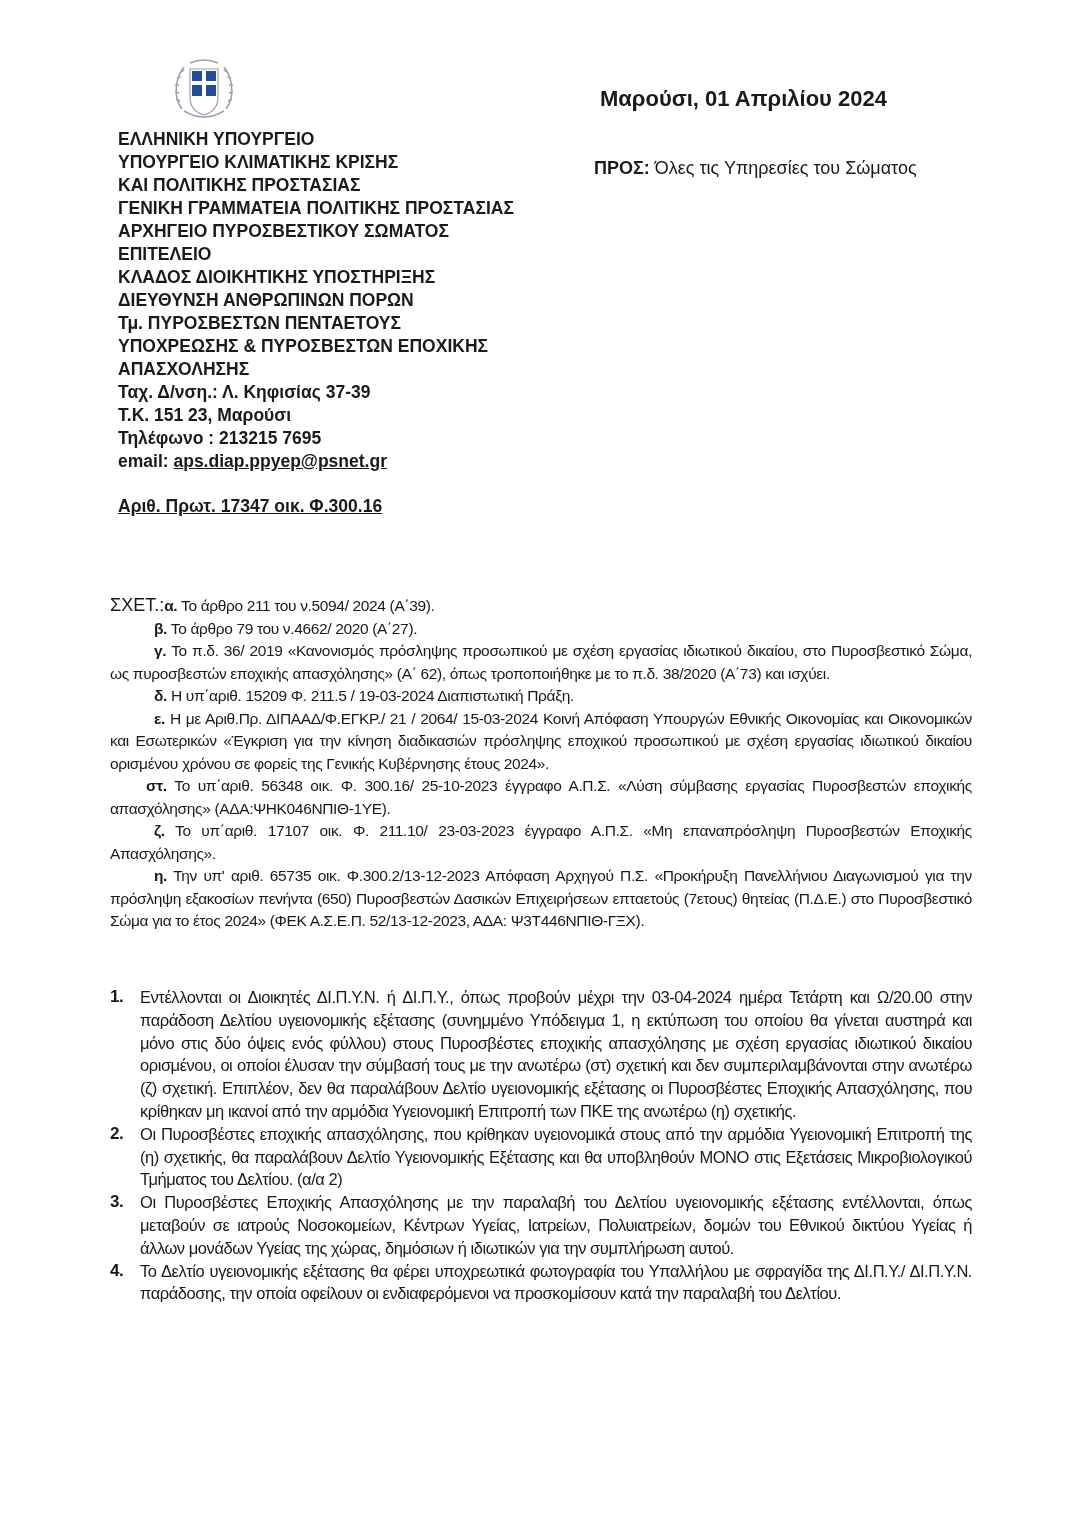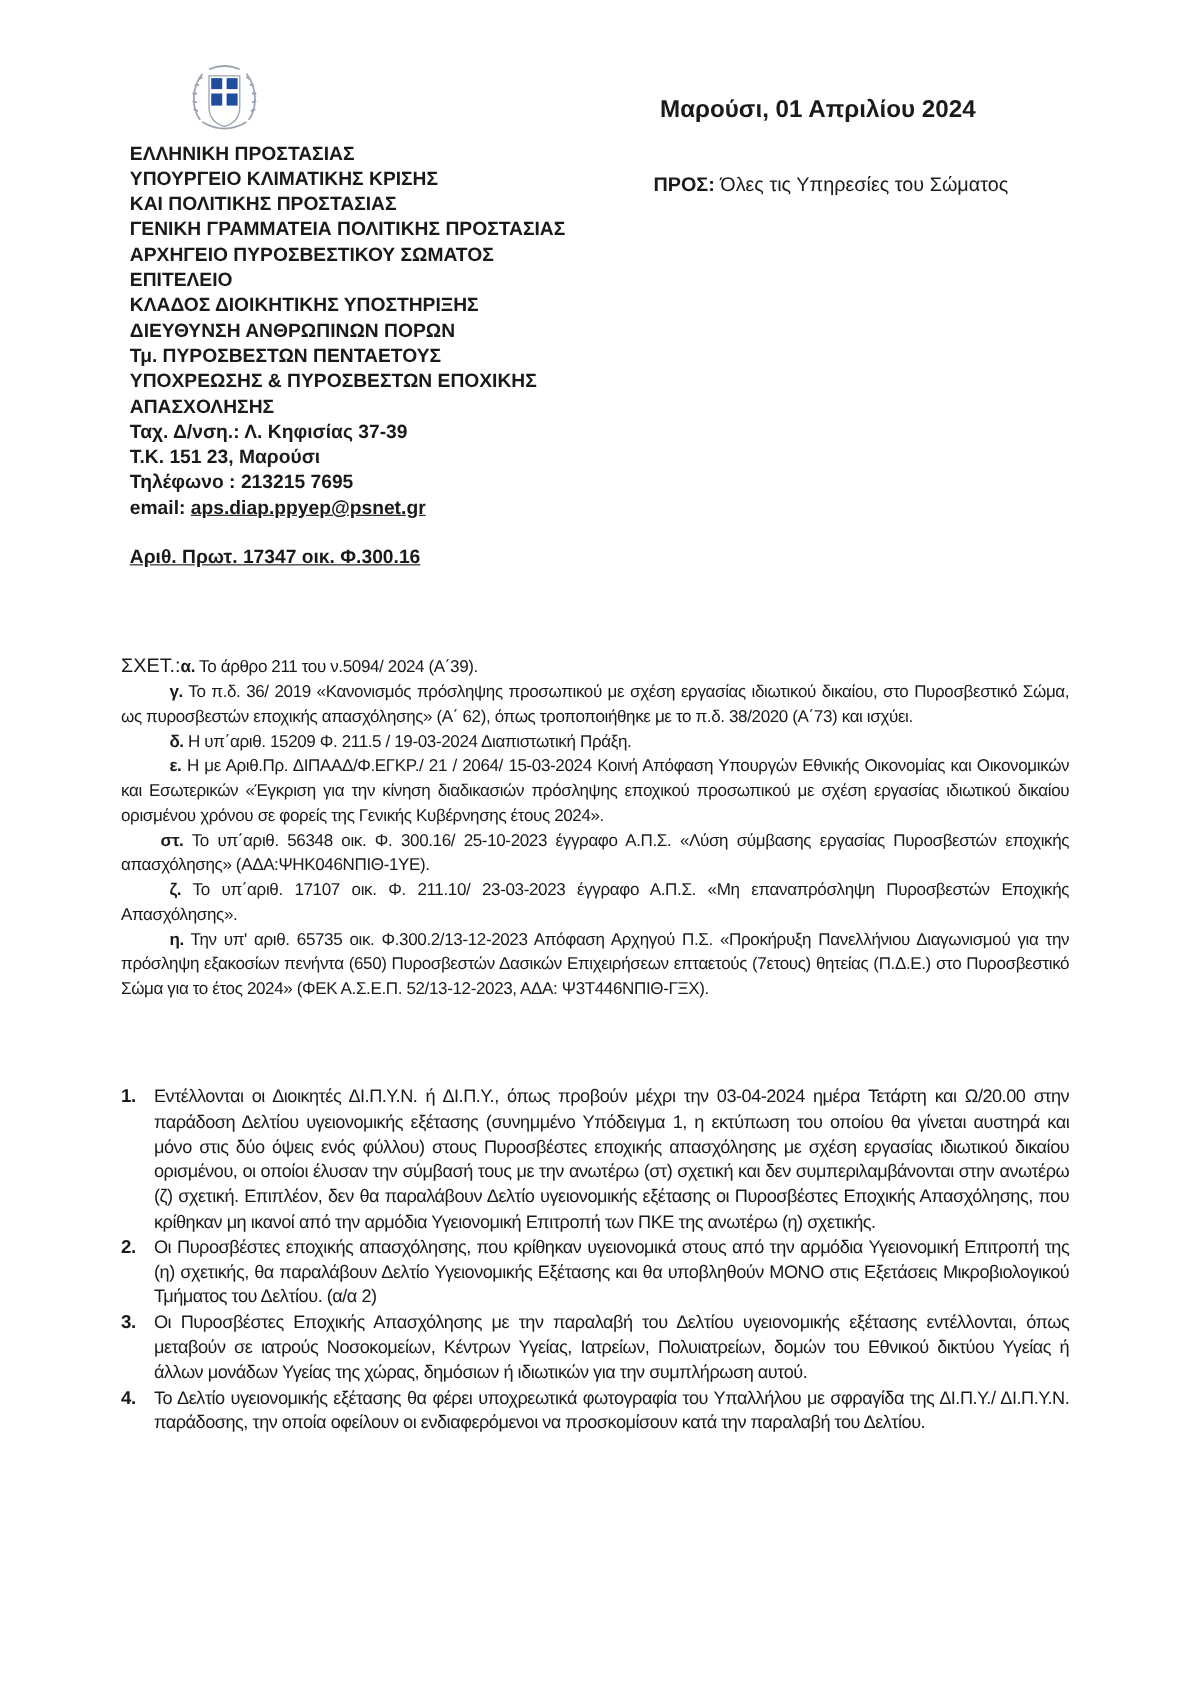--- a/index.html
+++ b/index.html
@@ -49,21 +49,21 @@
       <path d="M22 8 Q36 2 50 8"></path>
     </g>
     <path d="M22 14 H50 V42 Q50 56 36 60 Q22 56 22 42 Z" fill="#ffffff" stroke="#9aa4b3" stroke-width="1.2"></path>
     <rect x="24" y="16" width="10" height="10" fill="#1f4f9c"></rect>
     <rect x="38" y="16" width="10" height="10" fill="#1f4f9c"></rect>
     <rect x="24" y="30" width="10" height="11" fill="#1f4f9c"></rect>
     <rect x="38" y="30" width="10" height="11" fill="#1f4f9c"></rect>
   </svg>
 
   <div class="header-block">
-    <div>ΕΛΛΗΝΙΚΗ ΠΡΟΣΤΑΣΙΑΣ</div>
+    <div>ΕΛΛΗΝΙΚΗ ΥΠΟΥΡΓΕΙΟ</div>
     <div>ΥΠΟΥΡΓΕΙΟ ΚΛΙΜΑΤΙΚΗΣ ΚΡΙΣΗΣ</div>
     <div>ΚΑΙ ΠΟΛΙΤΙΚΗΣ ΠΡΟΣΤΑΣΙΑΣ</div>
     <div>ΓΕΝΙΚΗ ΓΡΑΜΜΑΤΕΙΑ ΠΟΛΙΤΙΚΗΣ ΠΡΟΣΤΑΣΙΑΣ</div>
     <div>ΑΡΧΗΓΕΙΟ ΠΥΡΟΣΒΕΣΤΙΚΟΥ ΣΩΜΑΤΟΣ</div>
     <div>ΕΠΙΤΕΛΕΙΟ</div>
     <div>ΚΛΑΔΟΣ ΔΙΟΙΚΗΤΙΚΗΣ ΥΠΟΣΤΗΡΙΞΗΣ</div>
     <div>ΔΙΕΥΘΥΝΣΗ ΑΝΘΡΩΠΙΝΩΝ ΠΟΡΩΝ</div>
     <div>Τμ. ΠΥΡΟΣΒΕΣΤΩΝ ΠΕΝΤΑΕΤΟΥΣ</div>
     <div>ΥΠΟΧΡΕΩΣΗΣ &amp; ΠΥΡΟΣΒΕΣΤΩΝ ΕΠΟΧΙΚΗΣ</div>
     <div>ΑΠΑΣΧΟΛΗΣΗΣ</div>
@@ -74,20 +74,21 @@
   </div>
 
   <div class="date">Μαρούσι, 01 Απριλίου 2024</div>
   <div class="to"><b>ΠΡΟΣ:</b><span> Όλες τις Υπηρεσίες του Σώματος</span></div>
 
   <div class="protocol">Αριθ. Πρωτ. 17347 οικ. Φ.300.16</div>
 
 
   <div class="refs">
     <p><span class="lead">ΣΧΕΤ.:</span><b>α.</b><span> Το άρθρο 211 του ν.5094/ 2024 (Α΄39).</span></p>
+    <p class="ind"><b>β.</b><span> Το άρθρο 79 του ν.4662/ 2020 (Α΄27).</span></p>
     <p class="ind"><b>γ.</b><span> Το π.δ. 36/ 2019 «Κανονισμός πρόσληψης προσωπικού με σχέση εργασίας ιδιωτικού δικαίου, στο Πυροσβεστικό Σώμα, ως πυροσβεστών εποχικής απασχόλησης» (Α΄ 62), όπως τροποποιήθηκε με το π.δ. 38/2020 (Α΄73) και ισχύει.</span></p>
     <p class="ind"><b>δ.</b><span> Η υπ΄αριθ. 15209 Φ. 211.5 / 19-03-2024 Διαπιστωτική Πράξη.</span></p>
     <p class="ind"><b>ε.</b><span> Η με Αριθ.Πρ. ΔΙΠΑΑΔ/Φ.ΕΓΚΡ./ 21 / 2064/ 15-03-2024 Κοινή Απόφαση Υπουργών Εθνικής Οικονομίας και Οικονομικών και Εσωτερικών «Έγκριση για την κίνηση διαδικασιών πρόσληψης εποχικού προσωπικού με σχέση εργασίας ιδιωτικού δικαίου ορισμένου χρόνου σε φορείς της Γενικής Κυβέρνησης έτους 2024».</span></p>
     <p class="ind" style="text-indent:36px"><b>στ.</b><span> Το υπ΄αριθ. 56348 οικ. Φ. 300.16/ 25-10-2023 έγγραφο Α.Π.Σ. «Λύση σύμβασης εργασίας Πυροσβεστών εποχικής απασχόλησης» (ΑΔΑ:ΨΗΚ046ΝΠΙΘ-1ΥΕ).</span></p>
     <p class="ind"><b>ζ.</b><span> Το υπ΄αριθ. 17107 οικ. Φ. 211.10/ 23-03-2023 έγγραφο Α.Π.Σ. «Μη επαναπρόσληψη  Πυροσβεστών Εποχικής Απασχόλησης».</span></p>
     <p class="ind"><b>η.</b><span> Την υπ' αριθ. 65735 οικ. Φ.300.2/13-12-2023 Απόφαση Αρχηγού Π.Σ. «Προκήρυξη Πανελλήνιου Διαγωνισμού για την πρόσληψη εξακοσίων πενήντα (650) Πυροσβεστών Δασικών Επιχειρήσεων επταετούς (7ετους) θητείας (Π.Δ.Ε.) στο Πυροσβεστικό Σώμα για το έτος 2024» (ΦΕΚ Α.Σ.Ε.Π. 52/13-12-2023, ΑΔΑ: Ψ3Τ446ΝΠΙΘ-ΓΞΧ).</span></p>
   </div>
 
   <div class="items" id="items">
       <div class="item">

